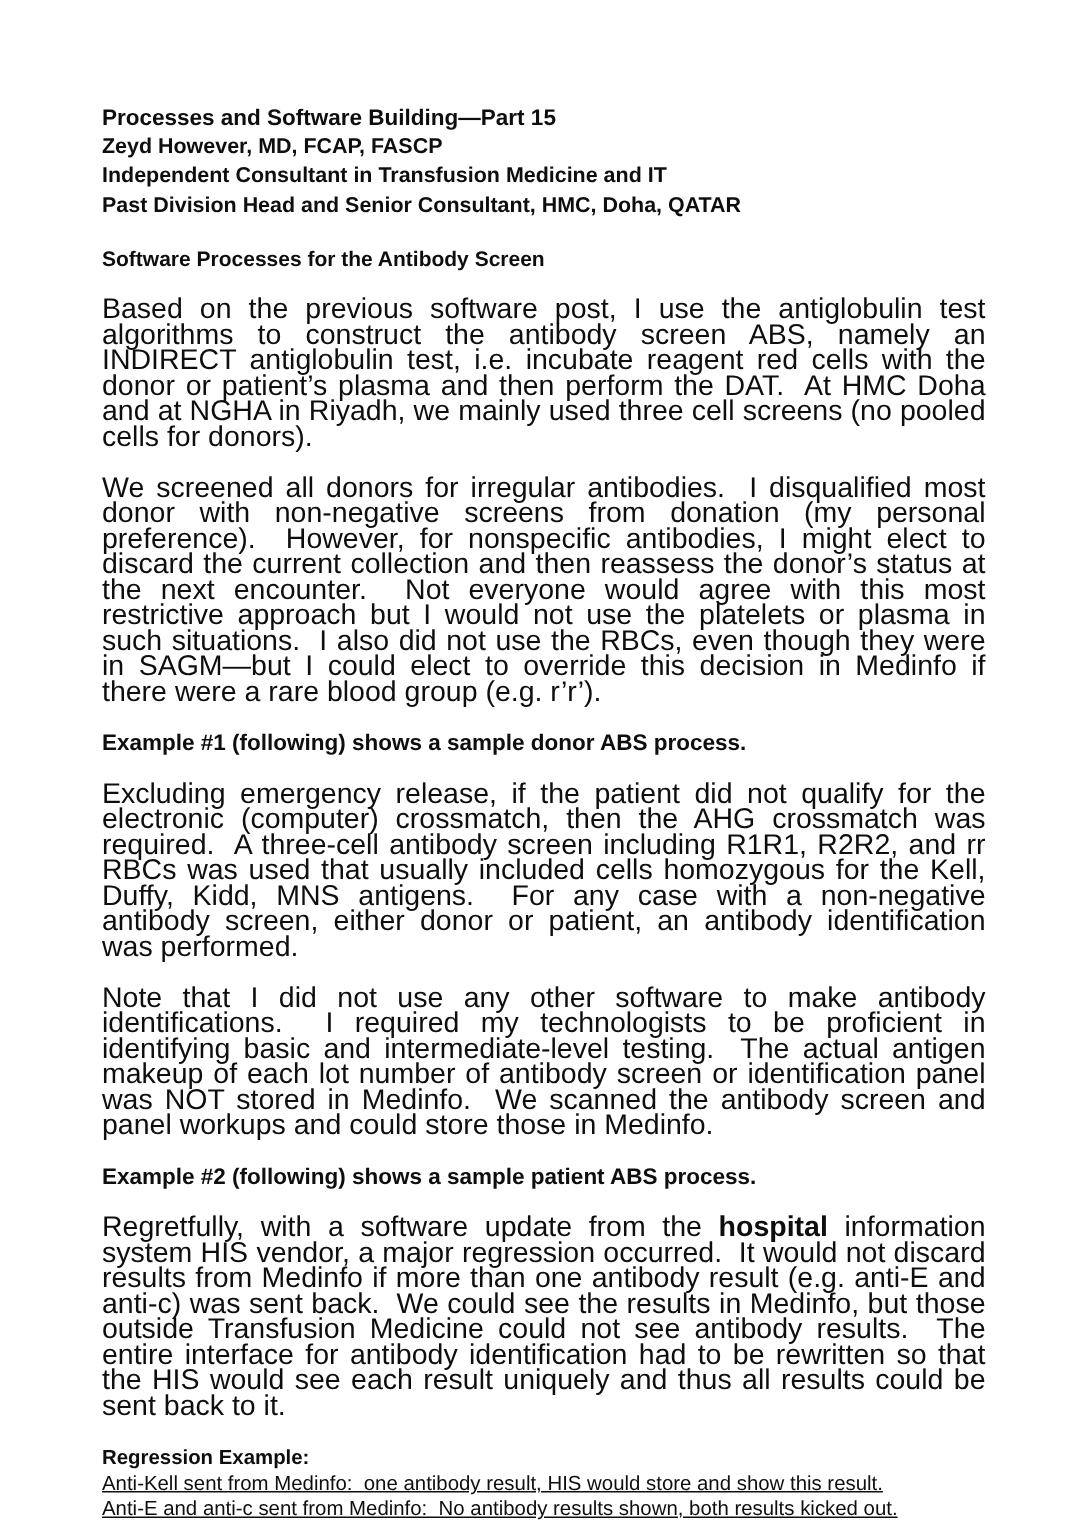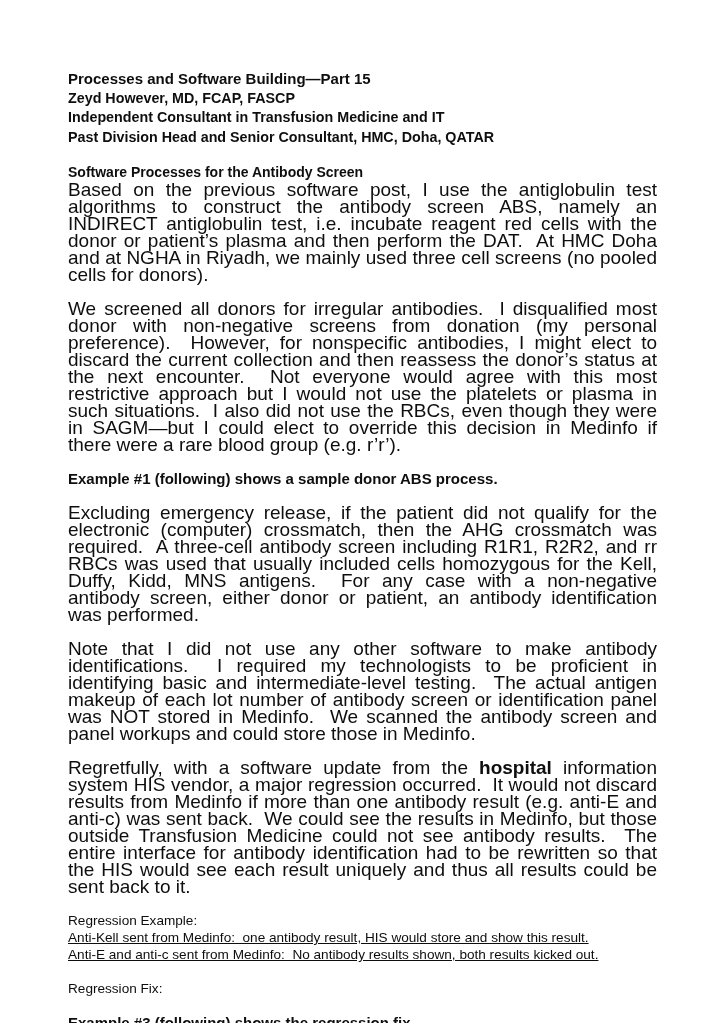--- a/index.html
+++ b/index.html
@@ -27,38 +27,39 @@
   .byline {
     font-weight: bold;
     font-size: 14.3px;
     line-height: 19.5px;
     white-space: pre-wrap;
   }
   .section-heading {
     font-weight: bold;
     font-size: 14px;
     line-height: 17px;
+    margin-bottom: 17px;
   }
   .para {
     font-size: 19px;
     line-height: 17px;
     text-align: justify;
     white-space: pre-wrap;
     margin-bottom: 17px;
   }
   .block-heading {
     font-weight: bold;
     font-size: 15px;
     line-height: 17px;
     margin-bottom: 17px;
     white-space: pre-wrap;
   }
   .group { margin-bottom: 17px; }
   .group .group-heading {
-    font-weight: normal;
+    font-weight: bold;
     font-size: 13.6px;
     line-height: 17px;
     white-space: pre-wrap;
   }
   .group .group-line {
     font-size: 13.6px;
     line-height: 17px;
     white-space: pre-wrap;
     text-decoration: underline;
   }
@@ -87,20 +88,21 @@
   <div class="para">Based on the previous software post, I use the antiglobulin test algorithms to construct the antibody screen ABS, namely an INDIRECT antiglobulin test, i.e. incubate reagent red cells with the donor or patient’s plasma and then perform the DAT.  At HMC Doha and at NGHA in Riyadh, we mainly used three cell screens (no pooled cells for donors).</div>
 
   <div class="para">We screened all donors for irregular antibodies.  I disqualified most donor with non-negative screens from donation (my personal preference).  However, for nonspecific antibodies, I might elect to discard the current collection and then reassess the donor’s status at the next encounter.  Not everyone would agree with this most restrictive approach but I would not use the platelets or plasma in such situations.  I also did not use the RBCs, even though they were in SAGM—but I could elect to override this decision in Medinfo if there were a rare blood group (e.g. r’r’).</div>
 
   <div class="block-heading">Example #1 (following) shows a sample donor ABS process.</div>
 
   <div class="para">Excluding emergency release, if the patient did not qualify for the electronic (computer) crossmatch, then the AHG crossmatch was required.  A three-cell antibody screen including R1R1, R2R2, and rr RBCs was used that usually included cells homozygous for the Kell, Duffy, Kidd, MNS antigens.  For any case with a non-negative antibody screen, either donor or patient, an antibody identification was performed.</div>
 
   <div class="para">Note that I did not use any other software to make antibody identifications.  I required my technologists to be proficient in identifying basic and intermediate-level testing.  The actual antigen makeup of each lot number of antibody screen or identification panel was NOT stored in Medinfo.  We scanned the antibody screen and panel workups and could store those in Medinfo.</div>
 
+  <div class="block-heading">Example #2 (following) shows a sample patient ABS process.</div>
 
   <div class="para"><span>Regretfully, with a software update from the </span><span class="bold-run">hospital</span><span> information system HIS vendor, a major regression occurred.  It would not discard results from Medinfo if more than one antibody result (e.g. anti-E and anti-c) was sent back.  We could see the results in Medinfo, but those outside Transfusion Medicine could not see antibody results.  The entire interface for antibody identification had to be rewritten so that the HIS would see each result uniquely and thus all results could be sent back to it.</span></div>
 
   <div class="group">
     <div class="group-heading">Regression Example:</div>
     <div class="group-line">Anti-Kell sent from Medinfo:  one antibody result, HIS would store and show this result.</div>
     <div class="group-line">Anti-E and anti-c sent from Medinfo:  No antibody results shown, both results kicked out.</div>
   </div>
 
   <div class="group">

